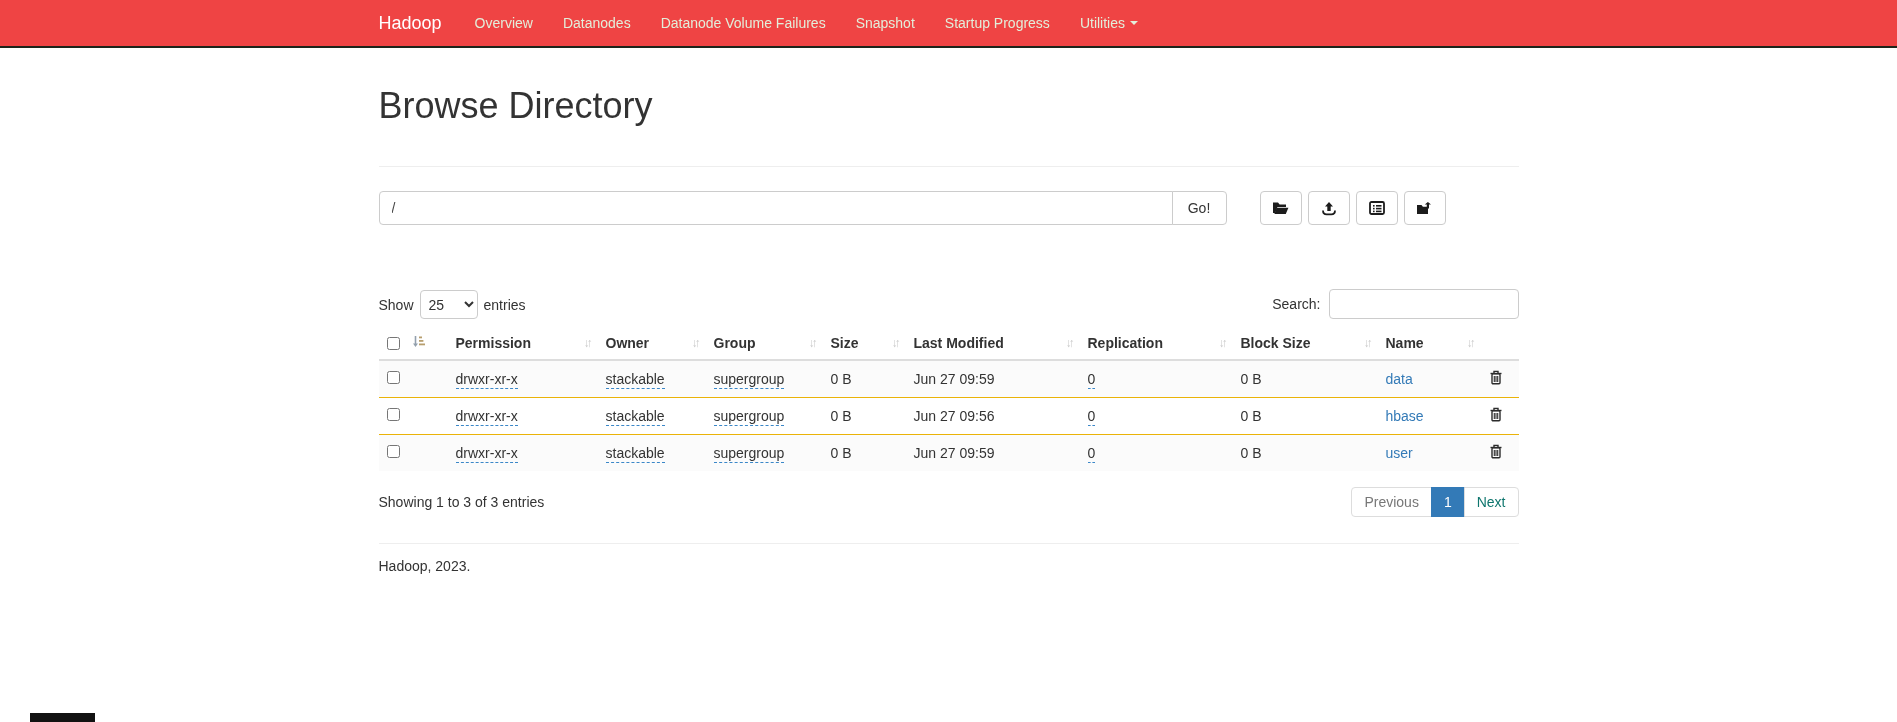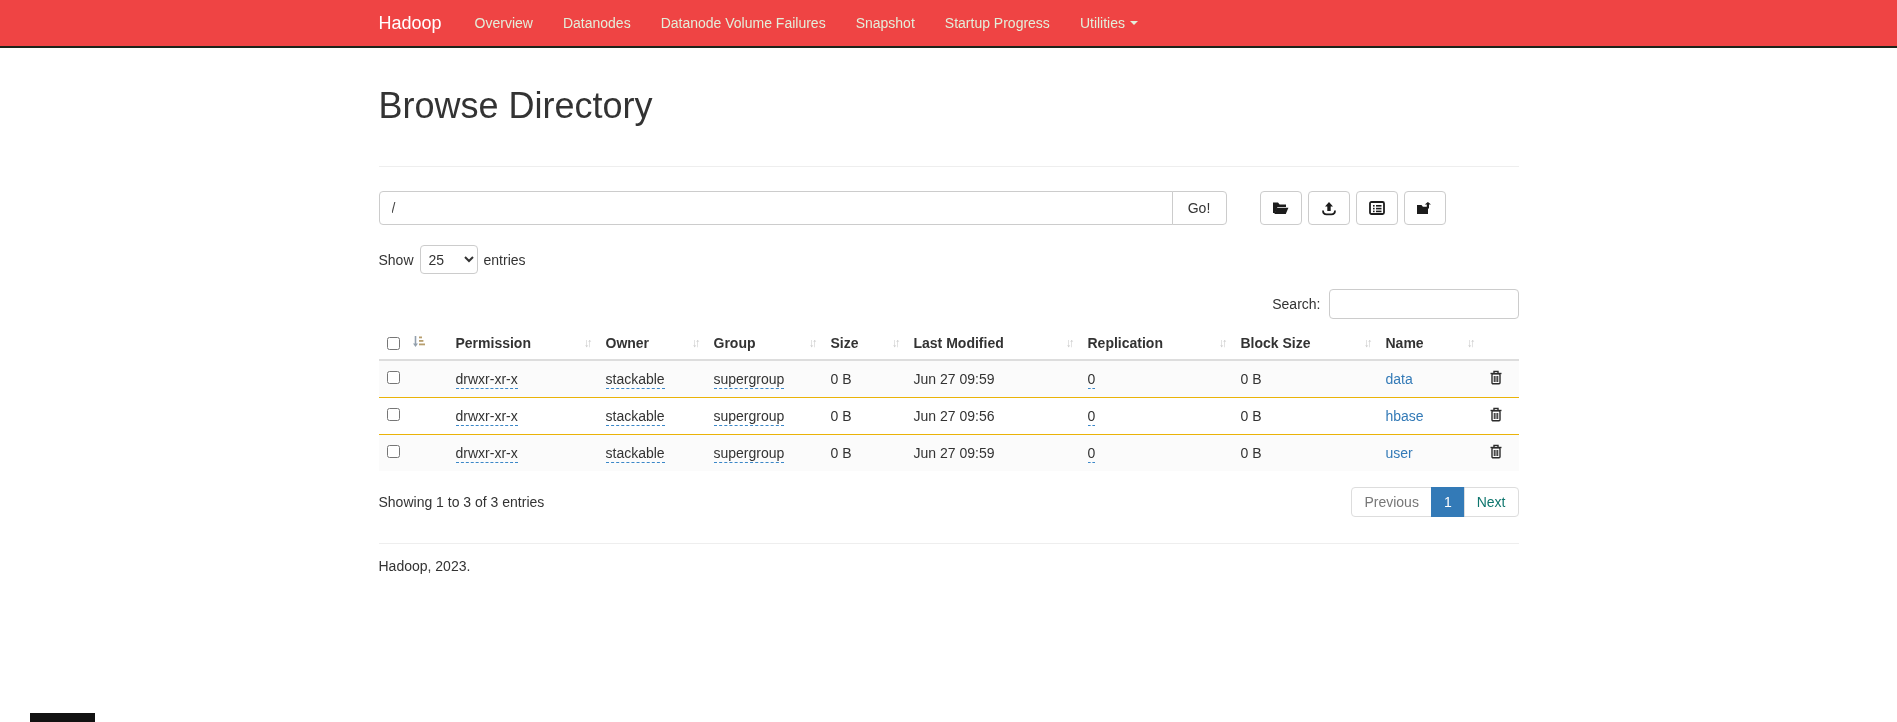--- a/index.html
+++ b/index.html
@@ -28,21 +28,21 @@
   
   .path-row { display: flex; align-items: flex-start; }
   .input-group { display: flex; width: 848px; }
   .path-input { flex: 1; height: 34px; border: 1px solid #ccc; border-radius: 4px 0 0 4px; padding: 6px 12px; font-size: 14px; color: #444; font-family: inherit; outline: none; }
   .go-btn { width: 55px; height: 34px; margin-left: -1px; border: 1px solid #ccc; border-radius: 0 4px 4px 0; background: #fff; font-size: 14px; color: #333; cursor: pointer; font-family: inherit; }
   .icon-group { display: flex; gap: 6px; margin-left: 33px; }
   .icon-btn { width: 42px; height: 34px; border: 1px solid #ccc; border-radius: 4px; background: #fff; display: flex; align-items: center; justify-content: center; cursor: pointer; }
   .icon-btn svg { display: block; }
 
   
-  .controls-row { display: flex; justify-content: space-between; align-items: flex-start; margin-top: 20px; }
+  .controls-row { display: flex; justify-content: space-between; align-items: flex-end; margin-top: 20px; }
   .show-entries { display: flex; align-items: center; gap: 6px; color: #333; }
   .page-size { width: 58px; height: 29px; border: 1px solid #ccc; border-radius: 4px; padding: 2px 4px; font-size: 14px; color: #333; font-family: inherit; background:#fff; }
   .search-box { display: flex; align-items: center; gap: 8px; margin-top: 44px; }
   .search-input { width: 190px; height: 30px; border: 1px solid #ccc; border-radius: 4px; padding: 4px 10px; font-size: 14px; font-family: inherit; outline: none; }
 
   
   table { width: 1140px; border-collapse: collapse; table-layout: fixed; margin-top: 8px; }
   th { text-align: left; padding: 8px; border-bottom: 2px solid #ddd; font-weight: bold; color: #333; position: relative; cursor: pointer; white-space: nowrap; }
   td { padding: 9px 8px; border-top: 1px solid #eab308; color: #333; white-space: nowrap; }
   tbody tr:nth-child(odd) { background: #fbfbfb; }

